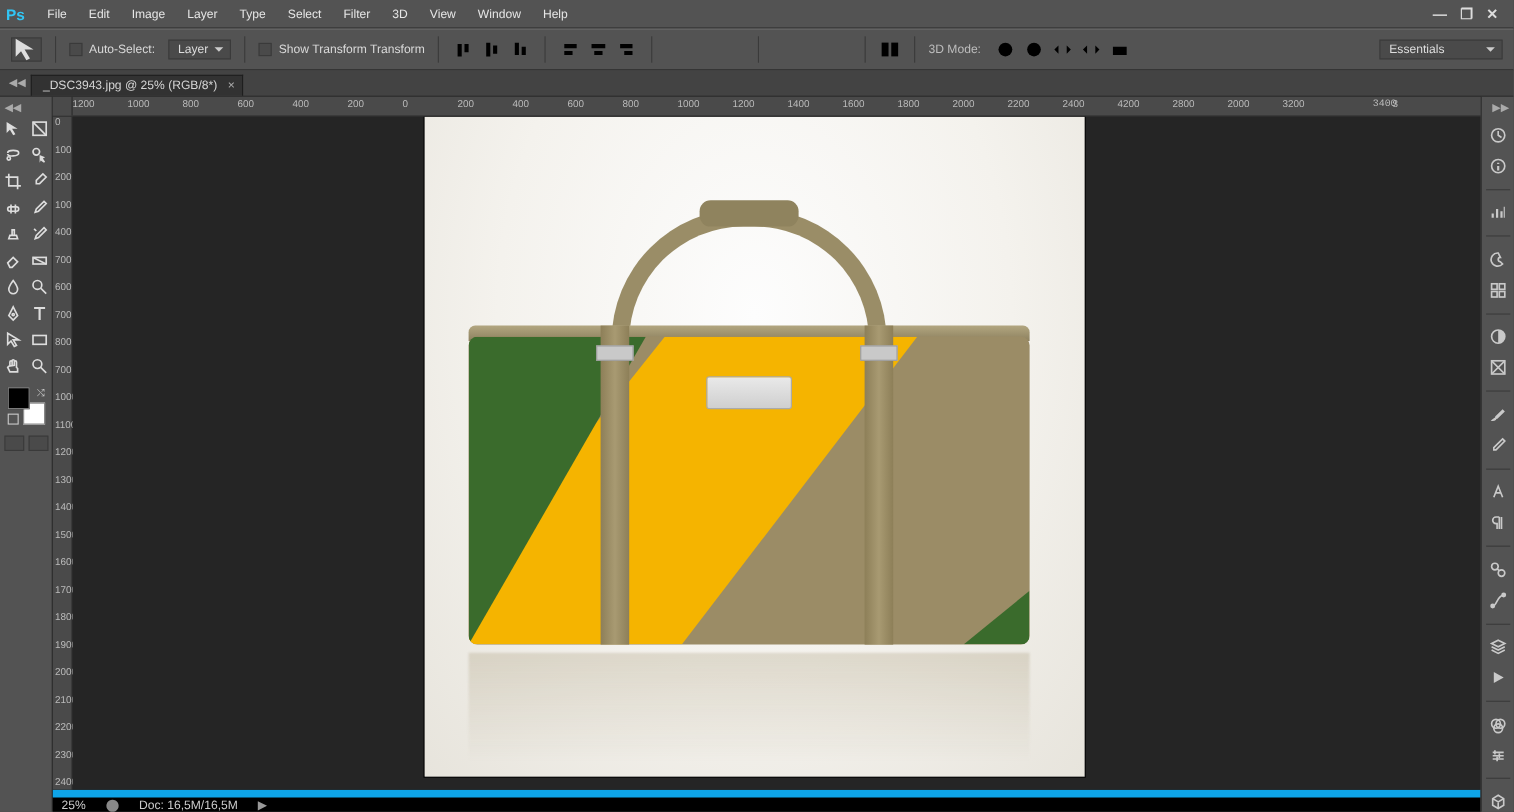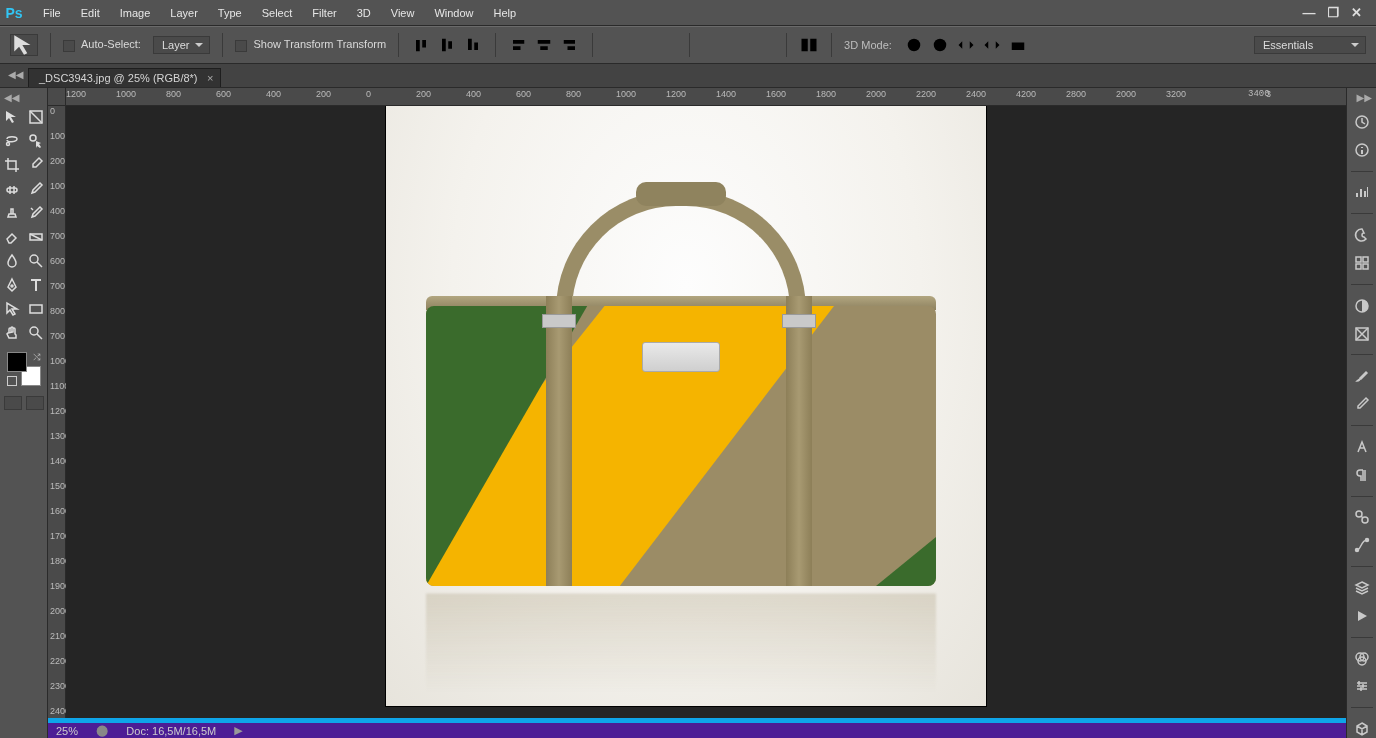--- a/index.html
+++ b/index.html
@@ -63,21 +63,21 @@
 .strap{position:absolute;top:100px;width:26px;height:290px;background:linear-gradient(90deg,#8d7f58,#a89a72,#8d7f58)}
 .strap.l{left:120px}
 .strap.r{left:360px}
 .buckle{position:absolute;top:118px;width:34px;height:14px;background:#c9c9c9;border:1px solid #999}
 .buckle.l{left:116px}.buckle.r{left:356px}
 .handle{position:absolute;left:130px;top:-6px;width:250px;height:150px;border:16px solid #9a8d67;border-bottom:none;border-radius:120px 120px 0 0}
 .handle-grip{position:absolute;left:210px;top:-14px;width:90px;height:24px;background:#8f835e;border-radius:10px}
 .plate{position:absolute;left:216px;top:146px;width:78px;height:30px;background:linear-gradient(#e9e9e9,#cfcfcf);border:1px solid #aaa;border-radius:3px}
 .reflection{position:absolute;left:0;top:392px;width:510px;height:110px;background:linear-gradient(rgba(155,140,102,.25),rgba(255,255,255,0));transform:scaleY(.9);filter:blur(1px)}
 
-.status{height:20px;background:#4c1d95;border-top:5px solid #0ea5e9;display:flex;align-items:center;gap:18px;padding:0 8px;color:#ccc;font-size:11px}
+.status{height:20px;background:#000000;border-top:7px solid #0ea5e9;display:flex;align-items:center;gap:18px;padding:0 8px;color:#ccc;font-size:11px}
 .status .arrow{color:#999}
 
 .dock{width:30px;background:#535353;border-left:1px solid #2a2a2a;display:flex;flex-direction:column;align-items:center;padding-top:4px;gap:10px}
 .dock .collapse{color:#aaa;font-size:10px;align-self:flex-end;margin-right:4px}
 .dock-ic{width:20px;height:20px;display:flex;align-items:center;justify-content:center;color:#bbb}
 .dock-ic svg{width:16px;height:16px;stroke:#c9c9c9;fill:none;stroke-width:1.5}
 .dock-sep{width:22px;height:1px;background:#3a3a3a;margin:2px 0}
 
 svg{overflow:visible}
 </style>

